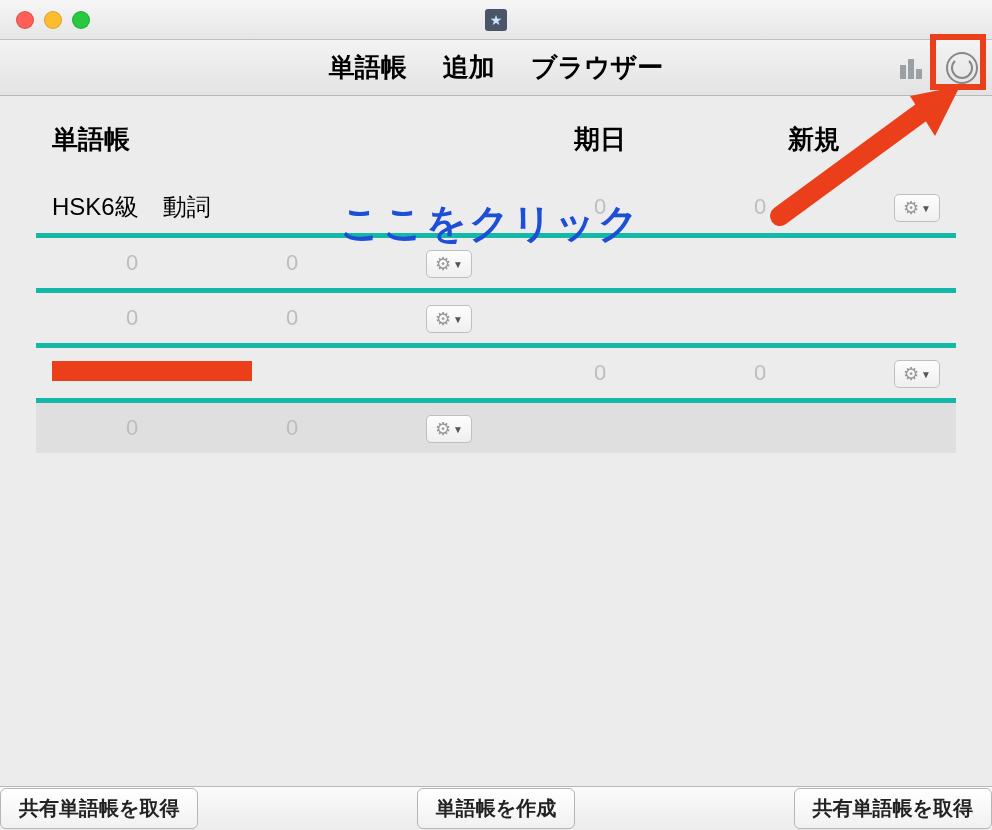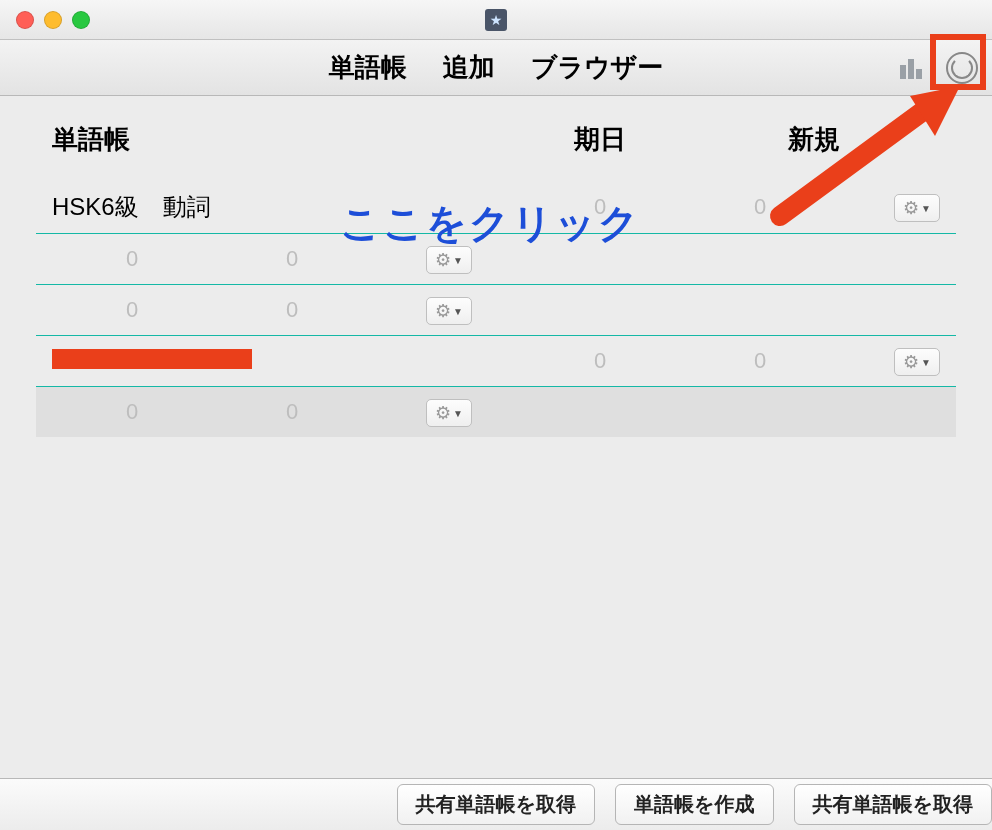--- a/index.html
+++ b/index.html
@@ -118,21 +118,21 @@
     .col-name { flex: 1; }
     .col-due { width: 160px; text-align: center; }
     .col-new { width: 160px; text-align: right; }
     .col-gear { width: 100px; }
 
     .deck-row {
       display: flex;
       align-items: center;
       padding: 10px 16px;
       font-size: 24px;
-      border-bottom: 1px solid #14b8a6;
+      border-bottom: 5px solid #14b8a6;
       position: relative;
     }
     .deck-row .deck-name { flex: 1; color: #1a1a e; }
     .deck-row .num-due { width:160px; text-align:center; color:#bdbdbd; font-size:22px }
     .deck-row .num-new { width:160px; text-align:center; color:#bdbdbd; font-size:22px }
     .deck-row .gear-cell { width:100px; text-align:right; }
     .gear-btn {
       display:inline-flex; align-items:center; gap:2px;
       padding: 2px 8px;
       background: linear-gradient(#fdfdfd,#efefef);
@@ -154,26 +154,26 @@
       text-align:center;
       font-size: 24px;
       margin-top: 60px;
       color:#222;
     }
 
     
     .bottom-bar {
       position:absolute;
       bottom:0; left:0; right:0;
-      height:52px;
+      height:44px;
       border-top:1px solid #b8b8b8;
       background: linear-gradient(#fbfbfb,#ececec);
       display:flex;
       align-items:center;
-      justify-content:flex-end;
+      justify-content:space-between;
       gap:20px;
     }
     .bottom-btn {
       padding: 6px 18px;
       background: linear-gradient(#ffffff,#f1f1f1);
       border:1px solid #b5b5b5;
       border-radius:6px;
       font-size:20px;
       font-weight:700;
       color:#222;

